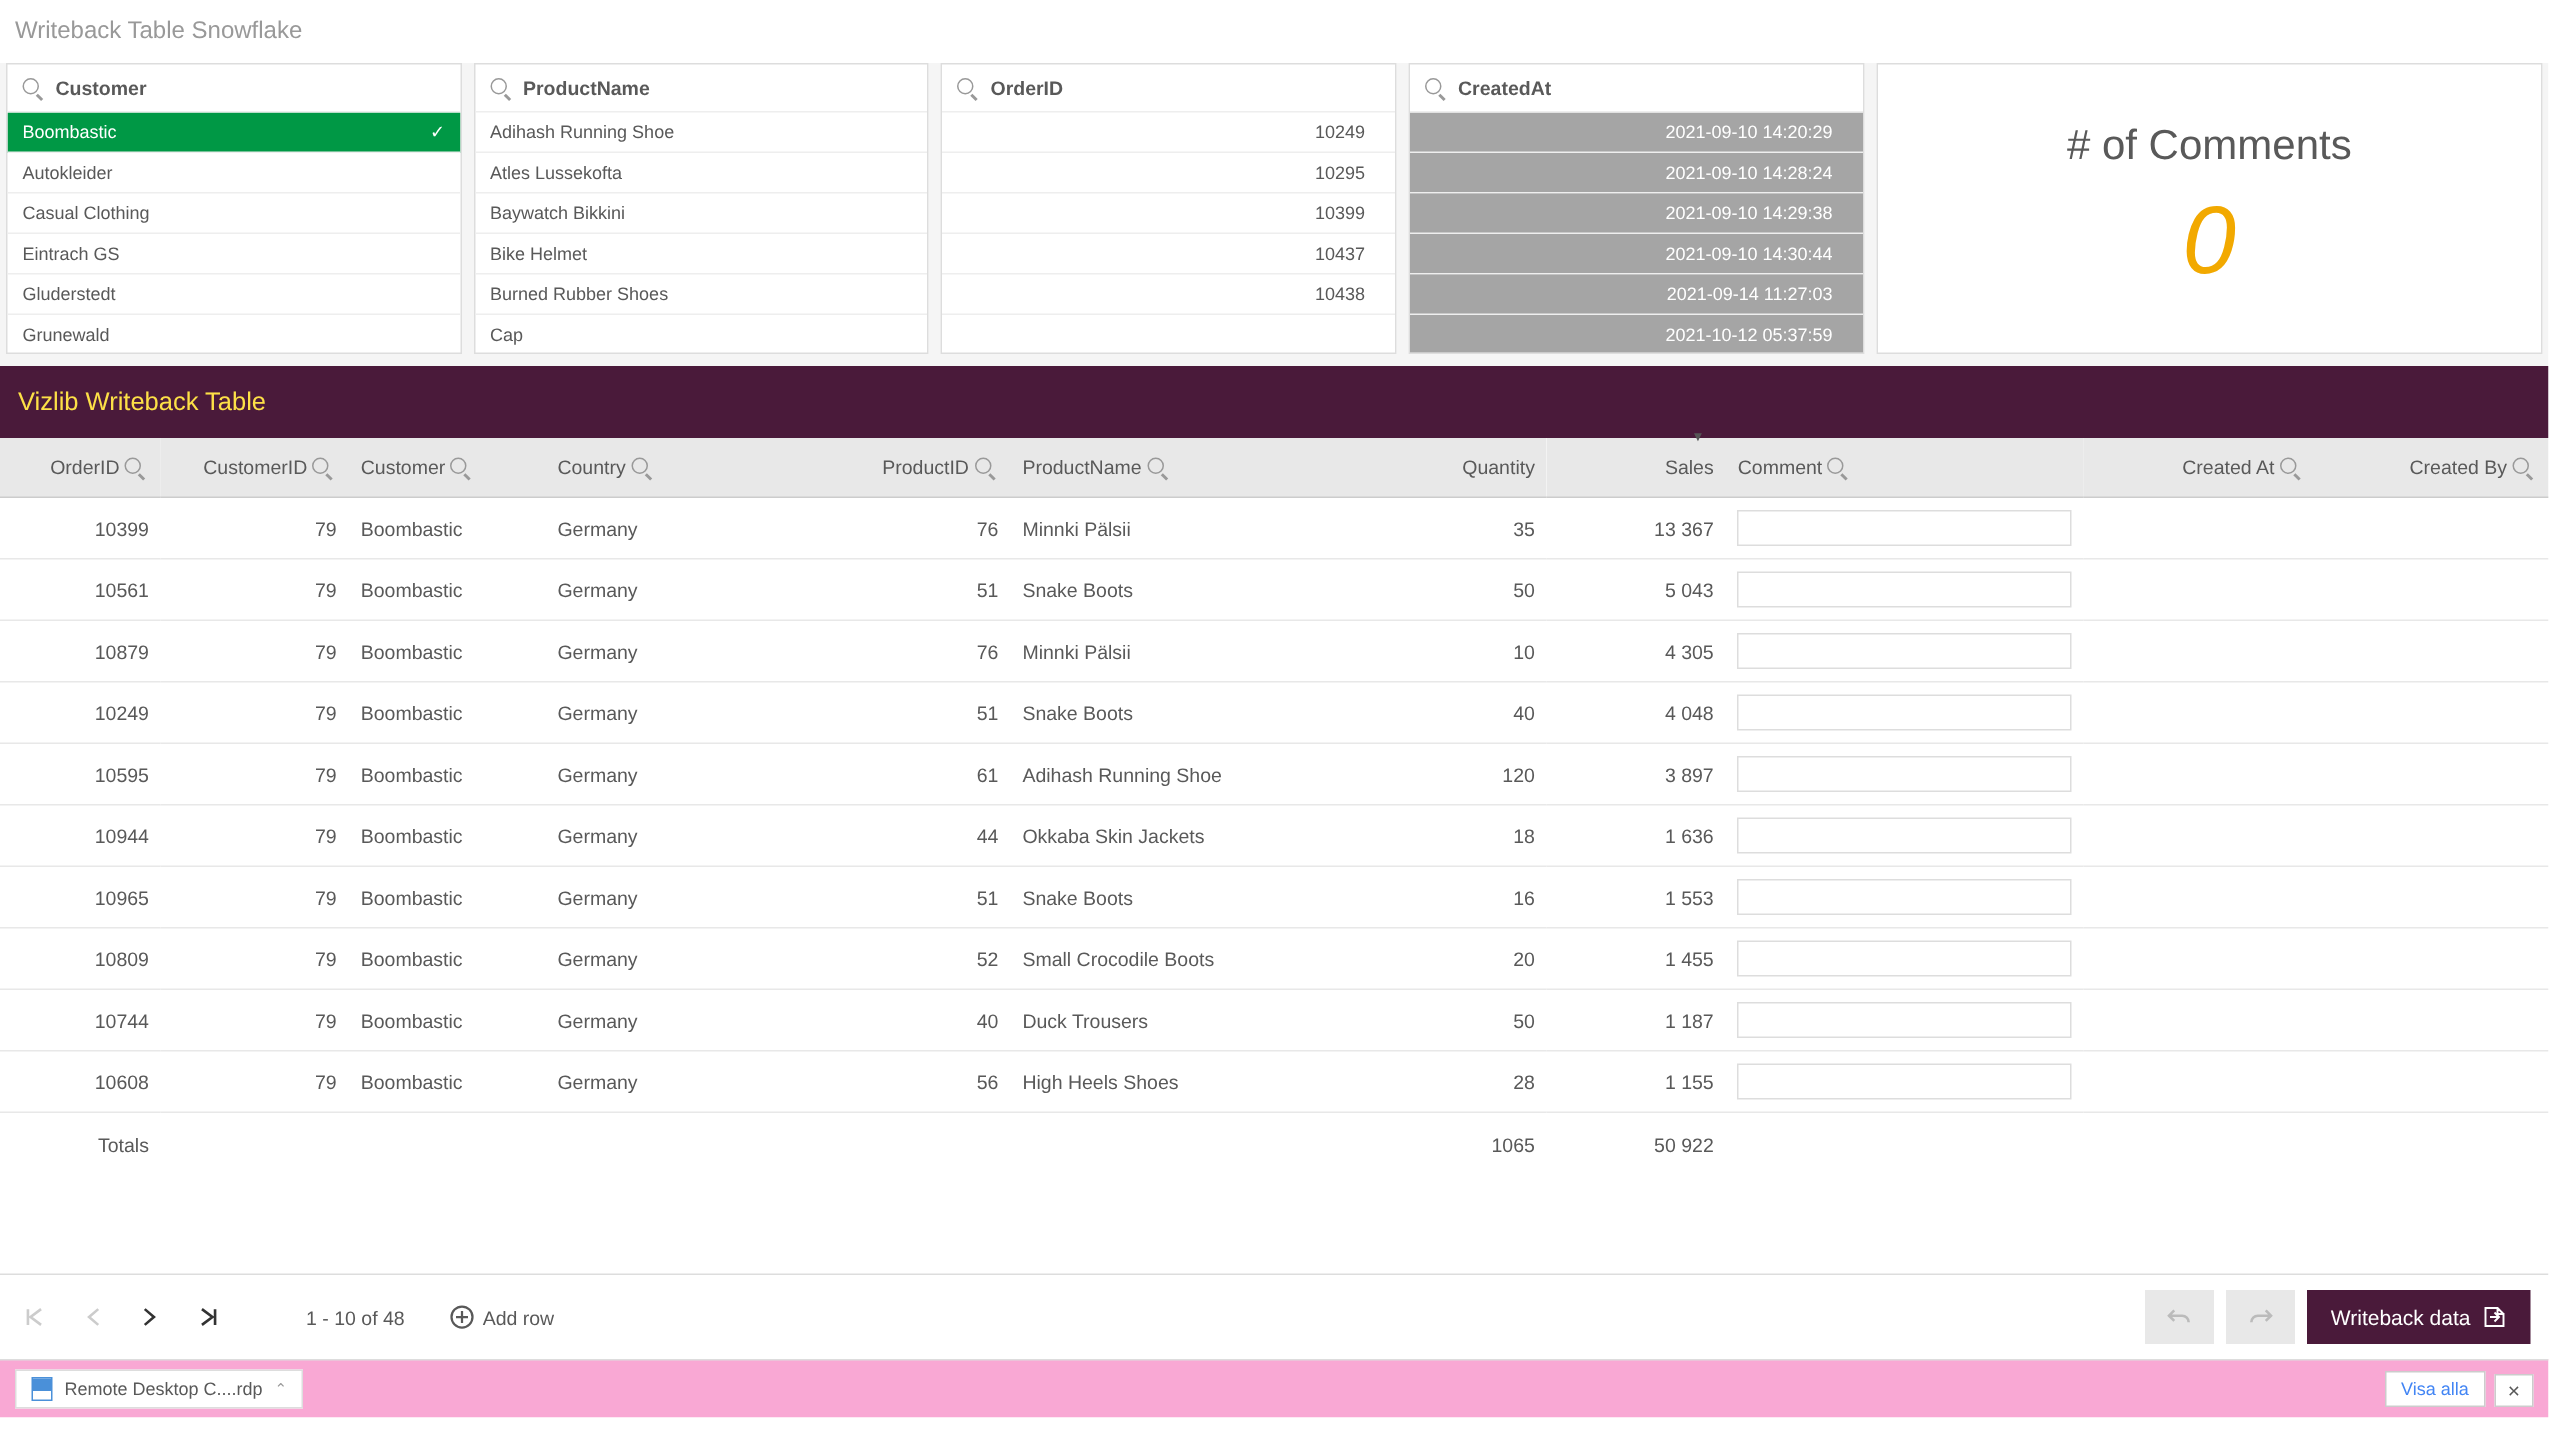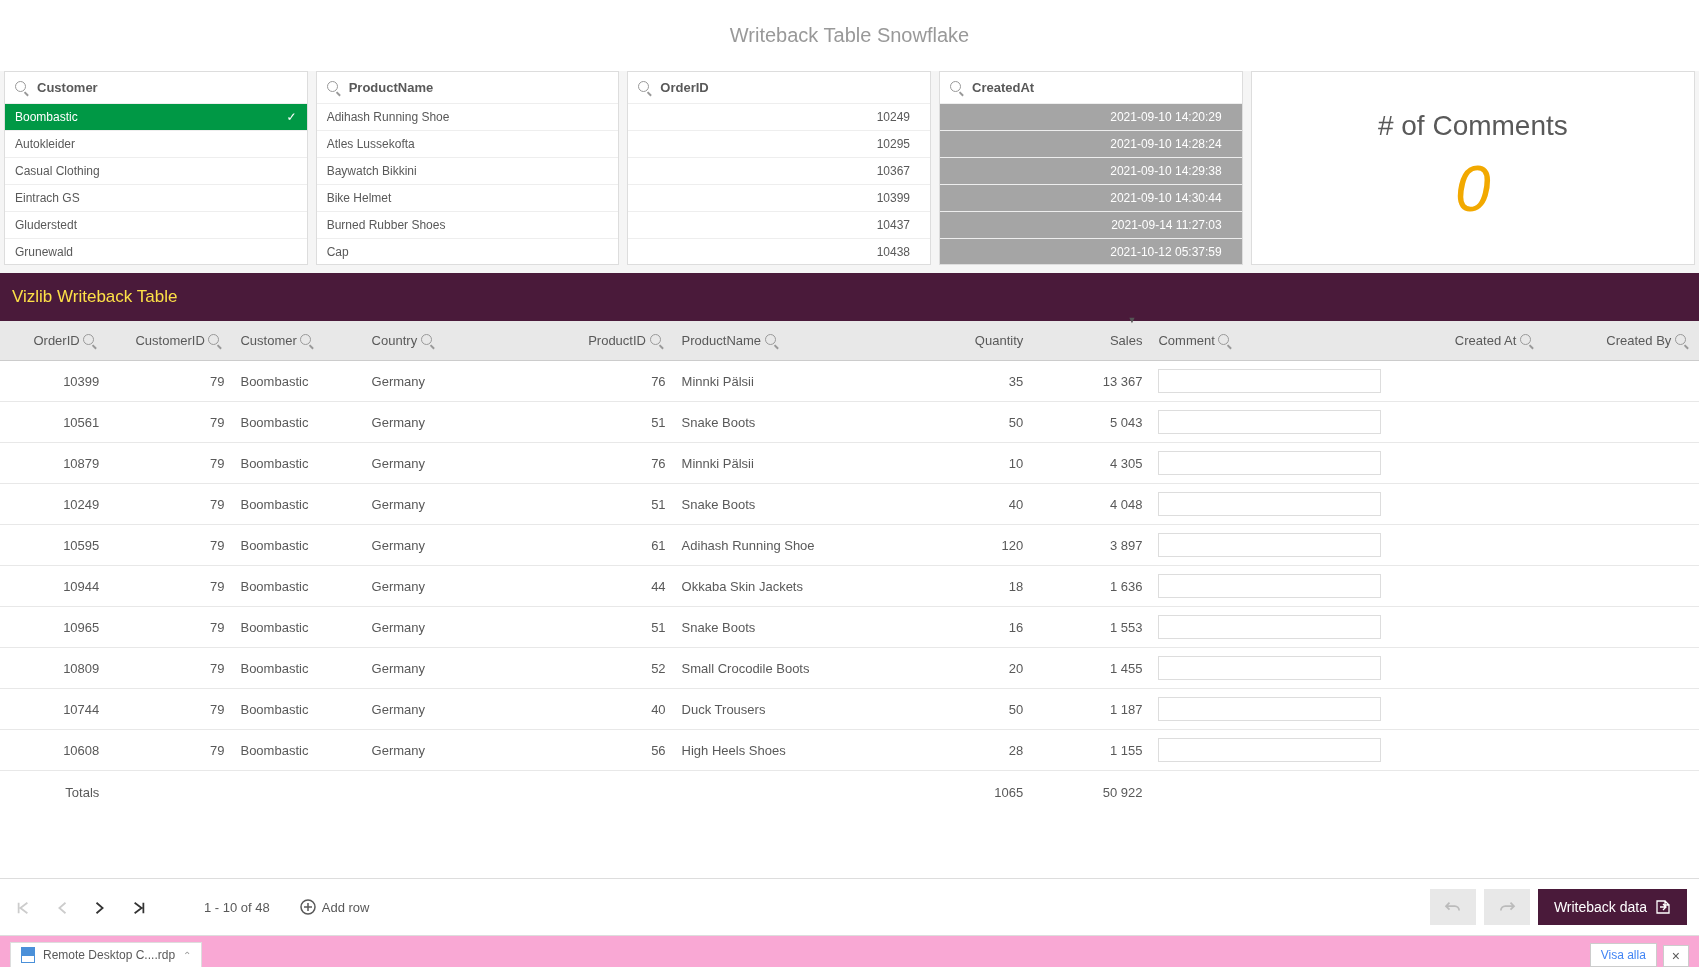--- a/index.html
+++ b/index.html
@@ -1,17 +1,17 @@
 <!DOCTYPE html>
 <html><head>
 <meta charset="utf-8">
 <style>
 * { box-sizing: border-box; margin: 0; padding: 0; }
 body { font-family: -apple-system, BlinkMacSystemFont, "Segoe UI", Arial, sans-serif; font-size: 13px; color: #595959; background: #fff; }
-.app-title { font-size: 20px; color: #999; padding: 24px 10px; font-weight: 400; text-align: center; }
+.app-title { font-size: 16px; color: #999; padding: 12px 10px; font-weight: 400; }
 .top-panels { display: flex; gap: 8px; padding: 0 4px 8px 4px; background: #f5f5f5; }
 .filter-panel { flex: 1; background: #fff; border: 1px solid #ddd; min-width: 0; }
 .filter-header { display: flex; align-items: center; padding: 8px 10px; border-bottom: 1px solid #eee; font-weight: 600; color: #595959; gap: 6px; }
 .filter-list { max-height: 160px; overflow: hidden; }
 .filter-item { padding: 6px 10px; border-bottom: 1px solid #eee; font-size: 12px; color: #595959; position: relative; cursor: pointer; }
 .filter-item.selected { background: #009845; color: #fff; }
 .filter-item.selected::after { content: "✓"; position: absolute; right: 10px; }
 .filter-item.excluded { background: #a5a5a5; color: #fff; }
 .filter-item.right { text-align: right; padding-right: 20px; }
 .kpi-panel { flex: 1.4; background: #fff; border: 1px solid #ddd; display: flex; flex-direction: column; align-items: center; justify-content: center; padding: 10px; }
@@ -87,21 +87,20 @@
   </div>
 
   <div class="filter-panel">
     <div class="filter-header">
       <span class="search-glyph"></span>
       <span>OrderID</span>
     </div>
     <div class="filter-list" id="order-list">
         <div class="filter-item right">10249</div>
         <div class="filter-item right">10295</div>
-        <div class="filter-item right">10367</div>
         <div class="filter-item right">10399</div>
         <div class="filter-item right">10437</div>
         <div class="filter-item right">10438</div>
       </div>
   </div>
 
   <div class="filter-panel">
     <div class="filter-header">
       <span class="search-glyph"></span>
       <span>CreatedAt</span>

